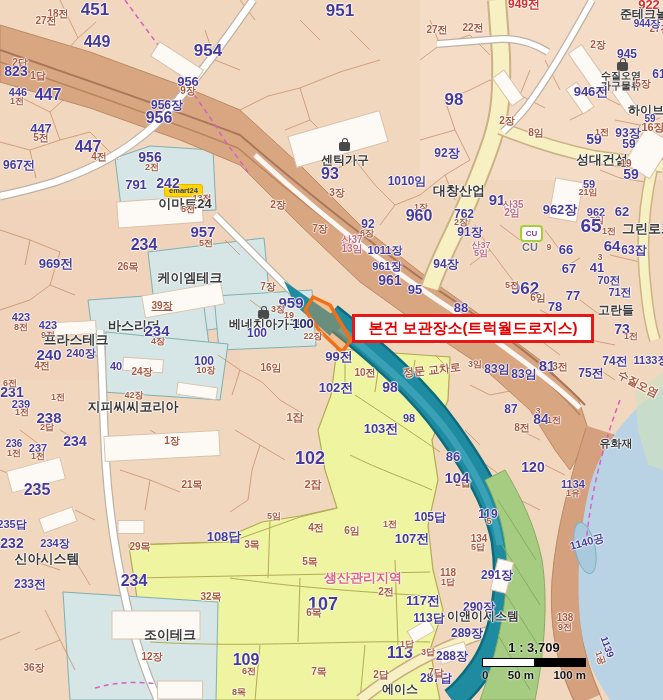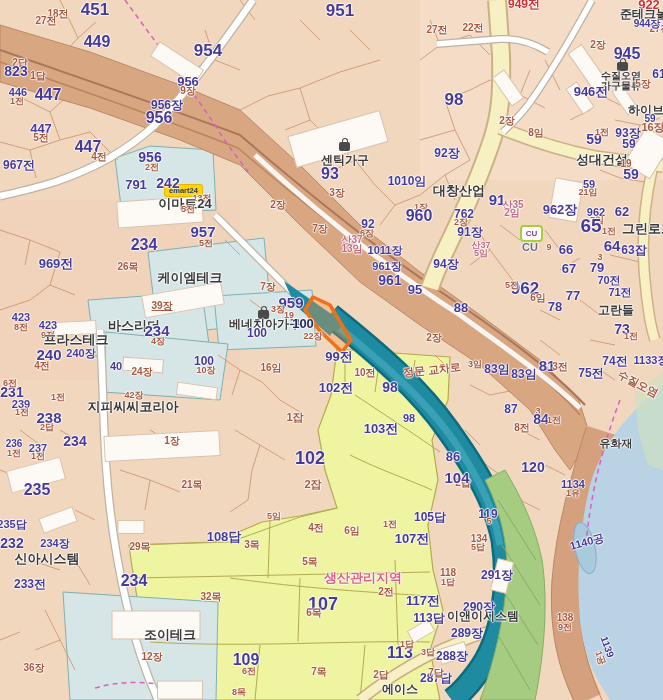--- a/index.html
+++ b/index.html
@@ -203,21 +203,21 @@
       <span class="lbl k-b" style="left: 152px; top: 167px; font-size: 9px;">2전</span>
       <span class="lbl k-p" style="left: 340px; top: 10px; font-size: 17px;">951</span>
       <span class="lbl k-b" style="left: 437px; top: 30px; font-size: 10px;">27전</span>
       <span class="lbl k-b" style="left: 473px; top: 28px; font-size: 10px;">22전</span>
       <span class="lbl k-b" style="left: 660px; top: 29px; font-size: 10px;">27전</span>
       <span class="lbl k-r" style="left: 524px; top: 4px; font-size: 12px;">949전</span>
       <span class="lbl k-r" style="left: 649px; top: 4px; font-size: 13px;">922</span>
       <span class="lbl k-d" style="left: 644px; top: 14px; font-size: 12px;">준테크놀</span>
       <span class="lbl k-p" style="left: 647px; top: 24px; font-size: 10px;">944장</span>
       <span class="lbl k-b" style="left: 598px; top: 45px; font-size: 10px;">2장</span>
-      <span class="lbl k-p" style="left: 627px; top: 54px; font-size: 16px;">945</span>
+      <span class="lbl k-p" style="left: 627px; top: 54px; font-size: 12px;">945</span>
       <span class="lbl k-d" style="left: 621px; top: 76px; font-size: 10px;">수질오염</span>
       <span class="lbl k-d" style="left: 621px; top: 86px; font-size: 10px;">가구물류</span>
       <span class="lbl k-p" style="left: 591px; top: 91px; font-size: 13px;">946전</span>
       <span class="lbl k-p" style="left: 659px; top: 74px; font-size: 12px;">61</span>
       <span class="lbl k-d" style="left: 646px; top: 110px; font-size: 12px;">하이브</span>
       <span class="lbl k-p" style="left: 650px; top: 119px; font-size: 10px;">59</span>
       <span class="lbl k-b" style="left: 653px; top: 127px; font-size: 11px;">16장</span>
       <span class="lbl k-p" style="left: 454px; top: 99px; font-size: 17px;">98</span>
       <span class="lbl k-b" style="left: 507px; top: 121px; font-size: 10px;">2장</span>
       <span class="lbl k-b" style="left: 536px; top: 133px; font-size: 10px;">8임</span>
@@ -294,21 +294,21 @@
       <span class="lbl k-p" style="left: 591px; top: 225px; font-size: 19px;">65</span>
       <span class="lbl k-b" style="left: 609px; top: 231px; font-size: 9px;">1전</span>
       <span class="lbl k-d" style="left: 648px; top: 228px; font-size: 13px;">그린로프</span>
       <span class="lbl k-g" style="left: 530px; top: 247px; font-size: 11px;">CU</span>
       <span class="lbl k-b" style="left: 549px; top: 247px; font-size: 9px;">9</span>
       <span class="lbl k-p" style="left: 566px; top: 249px; font-size: 13px;">66</span>
       <span class="lbl k-p" style="left: 612px; top: 245px; font-size: 15px;">64</span>
       <span class="lbl k-b" style="left: 600px; top: 257px; font-size: 9px;">3</span>
       <span class="lbl k-p" style="left: 634px; top: 250px; font-size: 12px;">63잡</span>
       <span class="lbl k-p" style="left: 569px; top: 268px; font-size: 13px;">67</span>
-      <span class="lbl k-p" style="left: 597px; top: 267px; font-size: 13px;">79</span>
+      <span class="lbl k-p" style="left: 597px; top: 267px; font-size: 13px;">41</span>
       <span class="lbl k-p" style="left: 609px; top: 280px; font-size: 11px;">70전</span>
       <span class="lbl k-p" style="left: 620px; top: 292px; font-size: 11px;">71전</span>
       <span class="lbl k-d" style="left: 616px; top: 310px; font-size: 12px;">고란들</span>
       <span class="lbl k-p" style="left: 461px; top: 307px; font-size: 13px;">88</span>
       <span class="lbl k-p" style="left: 525px; top: 288px; font-size: 17px;">962</span>
       <span class="lbl k-b" style="left: 538px; top: 298px; font-size: 10px;">6임</span>
       <span class="lbl k-b" style="left: 512px; top: 285px; font-size: 9px;">5전</span>
       <span class="lbl k-p" style="left: 573px; top: 295px; font-size: 13px;">77</span>
       <span class="lbl k-p" style="left: 555px; top: 306px; font-size: 13px;">78</span>
       <span class="lbl k-p" style="left: 622px; top: 329px; font-size: 14px;">73</span>
@@ -417,15 +417,30 @@
       <span class="lbl k-p" style="left: 607px; top: 647px; font-size: 10px; transform: translate(-50%, -50%) rotate(70deg);">1139</span>
       <span class="lbl k-b" style="left: 600px; top: 658px; font-size: 9px; transform: translate(-50%, -50%) rotate(70deg);">1공</span>
       <span class="lbl k-b" style="left: 448px; top: 573px; font-size: 10px;">118</span>
       <span class="lbl k-b" style="left: 448px; top: 582px; font-size: 9px;">1답</span>
       <span class="lbl k-b" style="left: 479px; top: 539px; font-size: 10px;">134</span>
       <span class="lbl k-b" style="left: 478px; top: 547px; font-size: 9px;">5답</span>
       <span class="lbl k-b" style="left: 436px; top: 673px; font-size: 10px;">7답</span>
       <span class="lbl k-b" style="left: 428px; top: 617px; font-size: 9px; margin-top: 35px;">3답</span>
     </div>
 
-
+  <div class="annotation">
+    <span>본건 보관장소(트럭월드로지스)</span>
+  </div>
+
+  <div class="scalebox">
+    <div class="ratio">1 : 3,709</div>
+    <div class="bar">
+      <div class="seg white"></div>
+      <div class="seg black"></div>
+    </div>
+    <div class="ticks">
+      <span>0</span>
+      <span>50 m</span>
+      <span>100 m</span>
+    </div>
+  </div>
 
 </div>
 
 </body></html>

